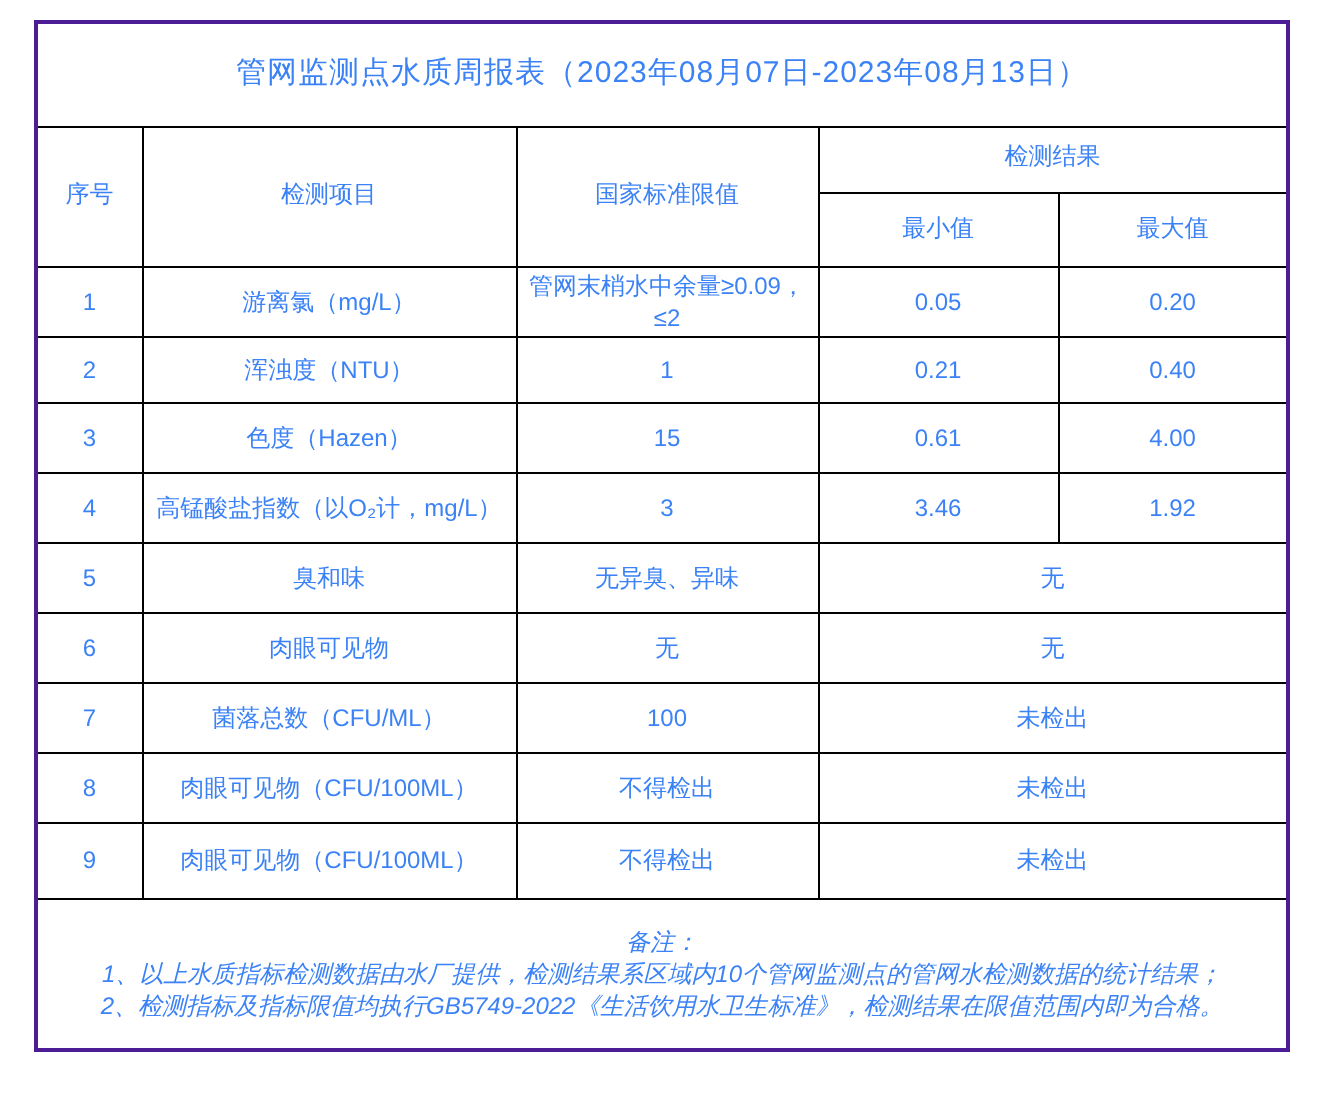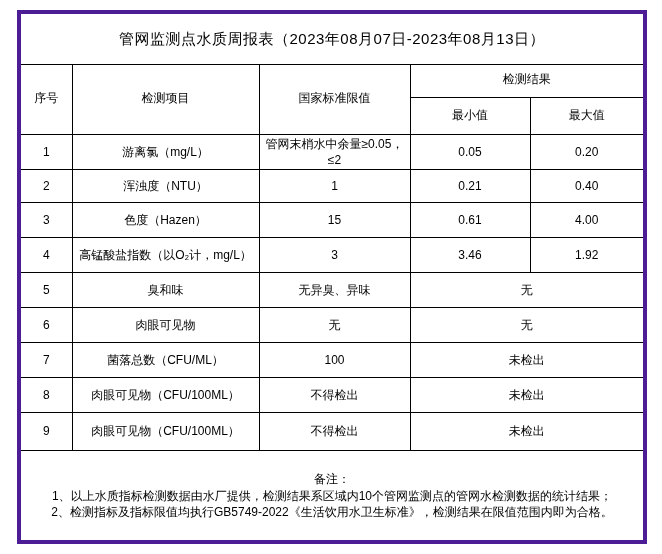--- a/index.html
+++ b/index.html
@@ -15,23 +15,23 @@
     background: #ffffff;
     overflow: hidden;
   }
   table.report {
     position: absolute;
     left: 17px;
     top: 10px;
     width: 626px;
     border-collapse: collapse;
     table-layout: fixed;
-    border: 4px solid #4c1d95;
+    border: 2px solid #4c1d95;
     font-size: 12px;
-    color: #000000;
+    color: #3b82f6;
   }
   table.report td, table.report th {
     border: 1px solid #000000;
     text-align: center;
     vertical-align: middle;
     font-weight: normal;
     line-height: 1.35;
     padding: 1px 2px;
     overflow: hidden;
   }
@@ -41,26 +41,27 @@
     font-weight: bold;
     letter-spacing: 0.5px;
   }
   tr.hdr-a td { height: 33px; font-family: Liberation Mono, monospace; }
   tr.hdr-b td { height: 37px; }
   tr.data-row td { height: 35px; }
   tr.data-row.r1 td { height: 34px; }
   tr.data-row.r2 td { height: 33px; }
   tr.data-row.r9 td { height: 38px; }
   td.notes-cell {
-    height: 92px;
+    height: 76px;
     text-align: left;
     vertical-align: top;
     padding: 6px 5px 4px 5px;
     line-height: 20px;
     font-size: 12px;
+    font-style: italic;
   }
 </style>
 </head>
 <body>
 
 <div class="page">
   <table class="report">
     <colgroup>
       <col style="width:53px">
       <col style="width:187px">
@@ -78,21 +79,21 @@
         <td rowspan="2">国家标准限值</td>
         <td colspan="2">检测结果</td>
       </tr>
       <tr class="hdr-b">
         <td>最小值</td>
         <td>最大值</td>
       </tr>
       <tr class="data-row r1">
         <td>1</td>
         <td>游离氯（mg/L）</td>
-        <td>管网末梢水中余量≥0.05，≤2</td>
+        <td>管网末梢水中余量≥0.09，≤2</td>
         <td>0.05</td>
         <td>0.20</td>
       </tr>
       <tr class="data-row r2">
         <td>2</td>
         <td>浑浊度（NTU）</td>
         <td>1</td>
         <td>0.21</td>
         <td>0.40</td>
       </tr>

